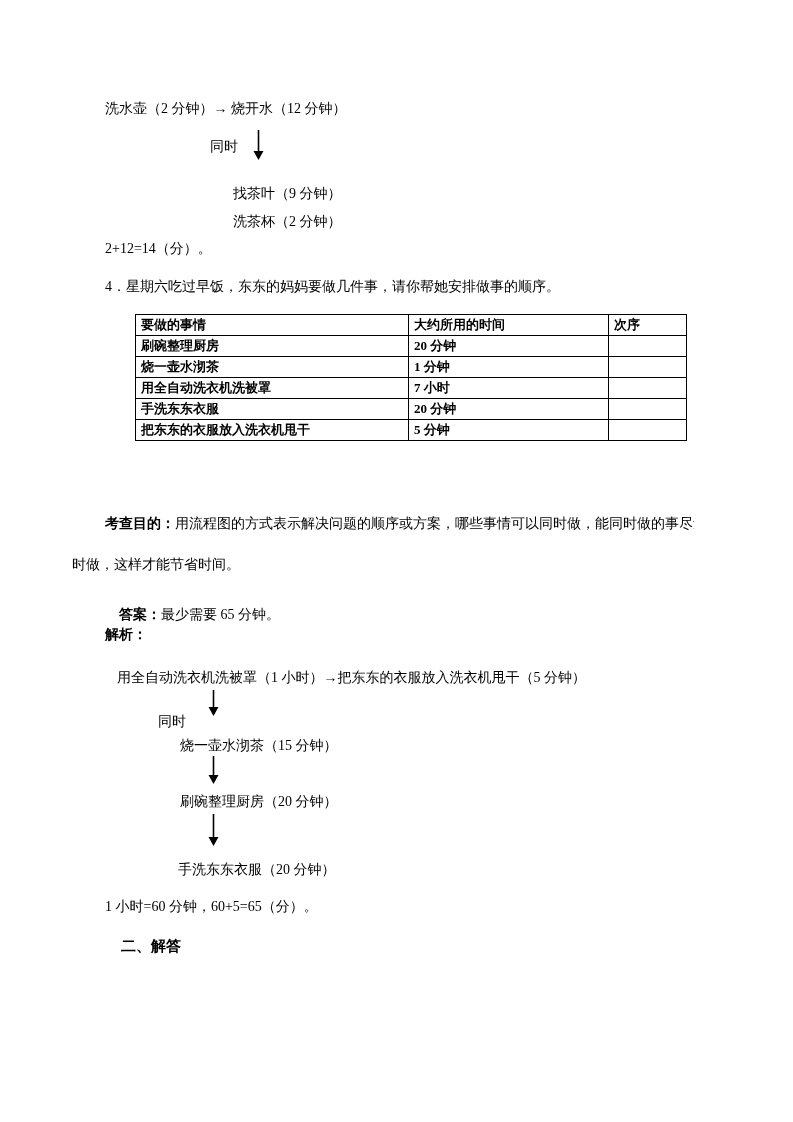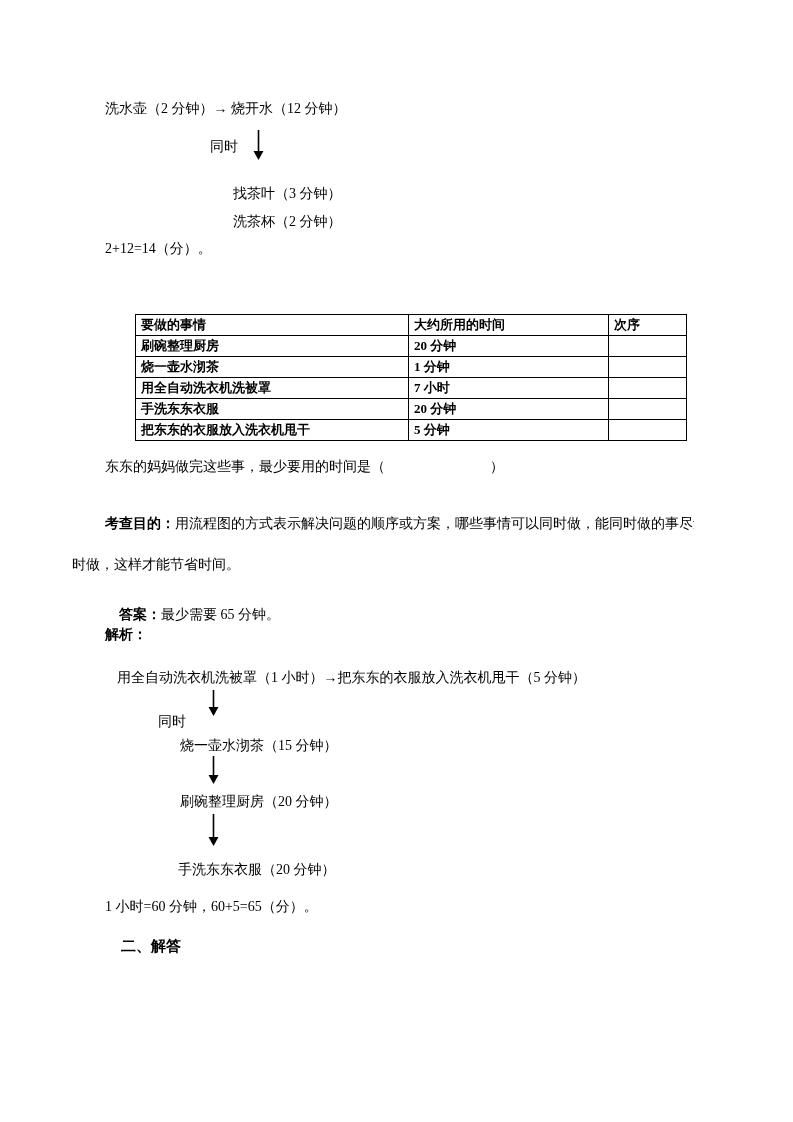--- a/index.html
+++ b/index.html
@@ -38,25 +38,26 @@
 
   <p class="abs" style="top:137px;left:210px">同时</p>
 
   <span class="arrow-holder" style="top:130px;left:252px">
     <svg width="13" height="30" viewBox="0 0 13 30">
       <line x1="6.5" y1="0" x2="6.5" y2="22" stroke="#000" stroke-width="1.6"></line>
       <polygon points="1.5,21 11.5,21 6.5,30" fill="#000"></polygon>
     </svg>
   </span>
 
-  <p class="abs" style="top:184px;left:233px">找茶叶（3 分钟）</p>
+  <p class="abs" style="top:184px;left:233px">找茶叶（9 分钟）</p>
   <p class="abs" style="top:212px;left:233px">洗茶杯（2 分钟）</p>
 
   <p class="abs" style="top:239px;left:105px">2+12=14（分）。</p>
 
+  <p class="abs" style="top:277px;left:105px">4．星期六吃过早饭，东东的妈妈要做几件事，请你帮她安排做事的顺序。</p>
 
   <table class="task-table">
     <colgroup>
         <col style="width:273px">
         <col style="width:200px">
         <col style="width:78px">
       </colgroup>
     <tbody>
       <tr>
         <th>要做的事情</th>
@@ -84,21 +85,20 @@
         <td></td>
       </tr>
       <tr>
         <td>把东东的衣服放入洗衣机甩干</td>
         <td>5 分钟</td>
         <td></td>
       </tr>
     </tbody>
   </table>
 
-  <p class="abs" style="top:457px;left:105px">东东的妈妈做完这些事，最少要用的时间是（                              ）</p>
 
   <p class="purpose-par">
     <span class="b">考查目的：</span><span>用流程图的方式表示解决问题的顺序或方案，哪些事情可以同时做，能同时做的事尽量同时做，这样才能节省时间。</span>
   </p>
 
   <p class="abs" style="top:586px;left:105px">
     <span class="b">答案：</span><span>最少需要 65 分钟。</span>
   </p>
 
   <p class="abs b" style="top:625px;left:105px">解析：</p>

